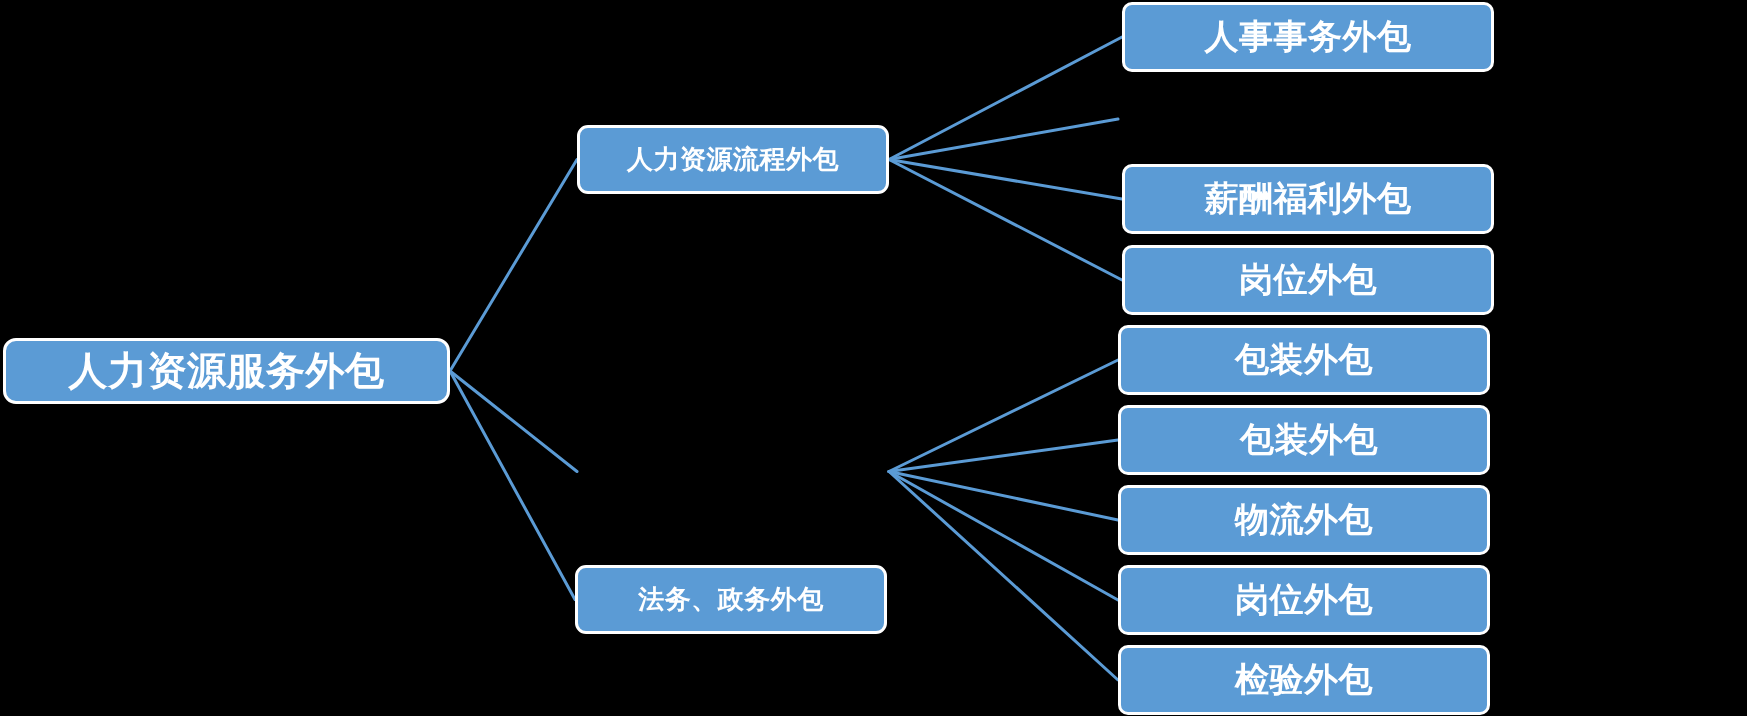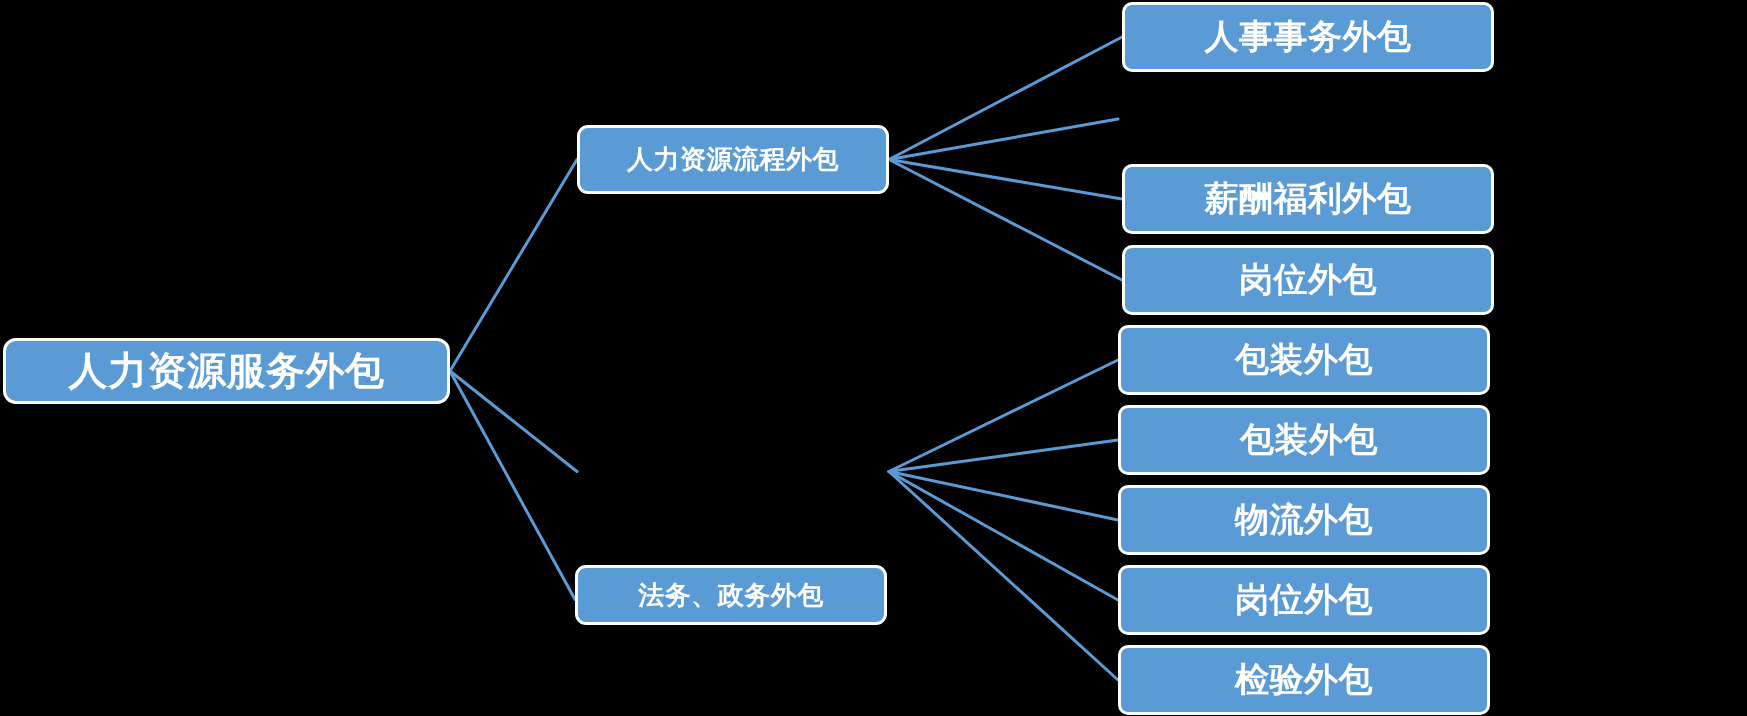--- a/index.html
+++ b/index.html
@@ -98,16 +98,16 @@
     </div>
     <div class="node leaf" style="left: 1118px; top: 485px; width: 372px; height: 70px; background: rgb(91, 155, 213); border-color: rgb(255, 255, 255); color: rgb(255, 255, 255);">
       <span class="node-label">物流外包</span>
     </div>
     <div class="node leaf" style="left: 1118px; top: 565px; width: 372px; height: 70px; background: rgb(91, 155, 213); border-color: rgb(255, 255, 255); color: rgb(255, 255, 255);">
       <span class="node-label">岗位外包</span>
     </div>
     <div class="node leaf" style="left: 1118px; top: 645px; width: 372px; height: 70px; background: rgb(91, 155, 213); border-color: rgb(255, 255, 255); color: rgb(255, 255, 255);">
       <span class="node-label">检验外包</span>
     </div>
-    <div class="node branch" style="left: 575px; top: 565px; width: 312px; height: 60px; background: rgb(91, 155, 213); border-color: rgb(255, 255, 255); color: rgb(255, 255, 255);">
+    <div class="node branch" style="left: 575px; top: 565px; width: 312px; height: 69px; background: rgb(91, 155, 213); border-color: rgb(255, 255, 255); color: rgb(255, 255, 255);">
       <span class="node-label">法务、政务外包</span>
     </div>
   </div>
 
 </body></html>

